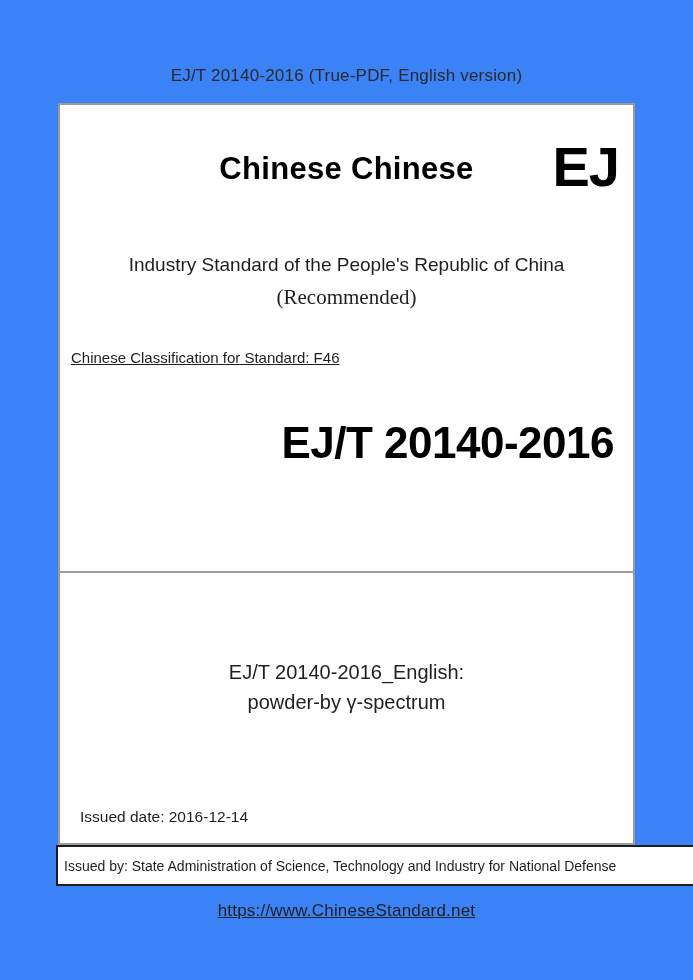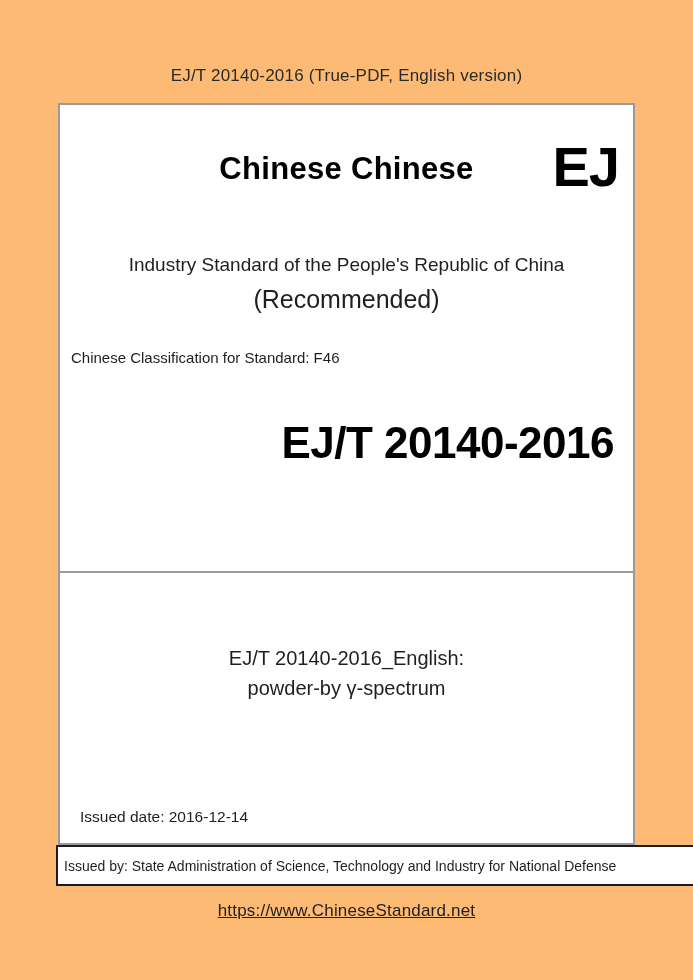--- a/index.html
+++ b/index.html
@@ -5,21 +5,21 @@
   * { margin: 0; padding: 0; box-sizing: border-box; }
   html, body {
     width: 693px; height: 980px;
     background: #ffffff;
     font-family: "Liberation Sans", sans-serif;
     color: #1f1f1f;
   }
   .page {
     position: relative;
     width: 693px; height: 980px;
-    background: #fdba74;
+    background: #3b82f6;
     overflow: hidden;
   }
   .header-line {
     position: absolute;
     top: 66px; left: 0; width: 100%;
     text-align: center;
     font-size: 17px;
     color: #2a2a2a;
     letter-spacing: 0.2px;
   }
@@ -52,44 +52,46 @@
   .subtitle-1 {
     position: absolute;
     top: 149px; left: 0; width: 100%;
     text-align: center;
     font-size: 19px;
   }
   .subtitle-2 {
     position: absolute;
     top: 180px; left: 0; width: 100%;
     text-align: center;
-    font-size: 25px;
+    font-size: 21px;
+    font-family: Liberation Serif, serif;
   }
   .classification {
     position: absolute;
     top: 244px; left: 11px;
     font-size: 15px;
+    text-decoration: underline;
   }
   .std-number {
     position: absolute;
     top: 316px; right: 19px;
     font-size: 44px;
     font-weight: bold;
     color: #000000;
     line-height: 1;
     letter-spacing: -0.5px;
   }
   .divider {
     position: absolute;
     top: 466px; left: 0; width: 100%;
     border-top: 2px solid #9a9a9a;
   }
   .title-block {
     position: absolute;
-    top: 538px; left: 0; width: 100%;
+    top: 552px; left: 0; width: 100%;
     text-align: center;
     font-size: 20px;
     line-height: 30px;
     color: #1f1f1f;
   }
   .dates-row { position: absolute; top: 703px; left: 0; width: 100%; height: 22px; font-size: 15.5px; }
   .issued-date { position: absolute; left: 20px; top: 0; }
   .implemented-date { position: absolute; right: 13px; top: 0; }
   .issuer-box {
     position: absolute;

